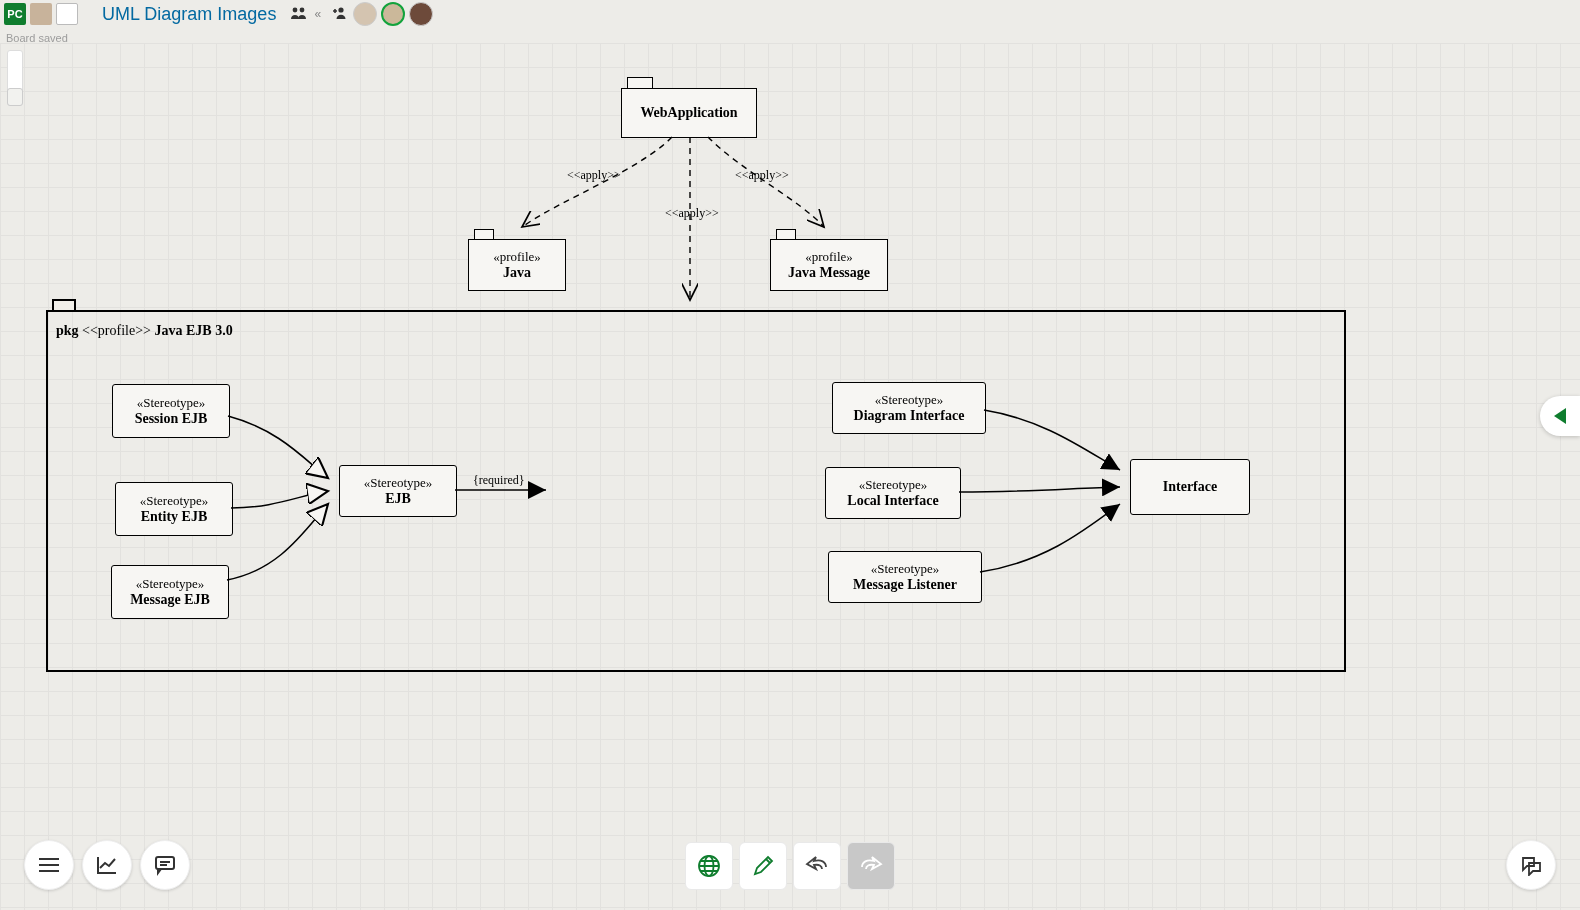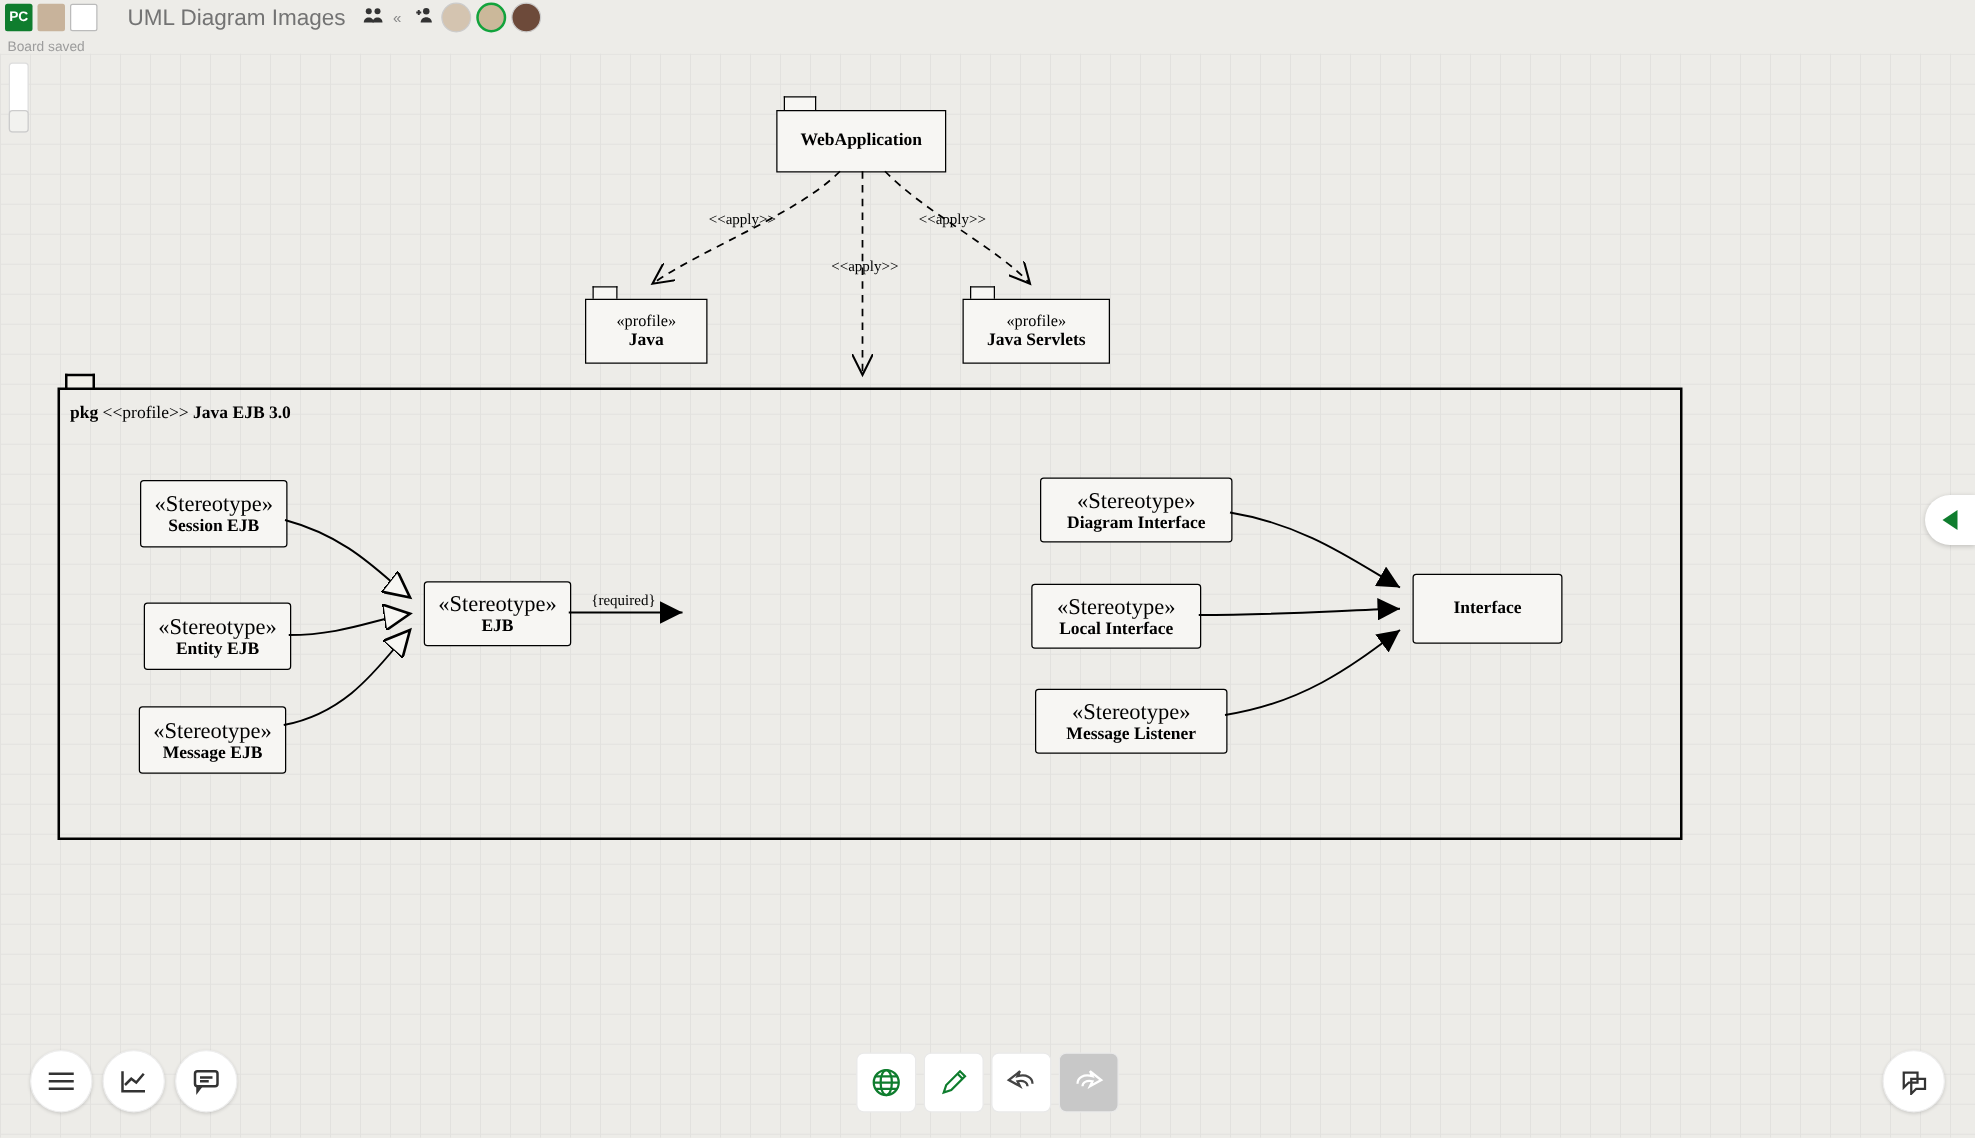--- a/index.html
+++ b/index.html
@@ -8,21 +8,21 @@
   .grid-bg{position:absolute;left:0;top:43px;width:1580px;height:867px;
     background-image:linear-gradient(#e2e1de 1px,transparent 1px),linear-gradient(90deg,#e2e1de 1px,transparent 1px);
     background-size:24px 24px;
   }
   
   
   .topbar{position:absolute;top:0;left:0;width:100%;height:28px;display:flex;align-items:center;padding:2px 4px;box-sizing:border-box;}
   .pc-badge{width:22px;height:22px;background:#0f7d2e;color:#fff;font-weight:bold;font-size:11px;display:flex;align-items:center;justify-content:center;border-radius:2px;}
   .top-ava{width:22px;height:22px;border-radius:2px;margin-left:4px;background:#c8b39b;display:inline-block;}
   .top-doc{width:22px;height:22px;border:1px solid #bbb;border-radius:2px;margin-left:4px;background:#fff;box-sizing:border-box;}
-  .title{margin-left:24px;color:#737373;font-size:18px;}
+  .title{margin-left:24px;color:#0369a1;font-size:18px;}
   .tb-icon{margin-left:14px;color:#333;font-size:15px;}
   .chev{margin-left:6px;color:#888;font-size:12px;}
   .add-user{margin-left:10px;color:#333;font-size:15px;}
   .collab{width:24px;height:24px;border-radius:50%;margin-left:4px;display:inline-block;border:1px solid #ccc;box-sizing:border-box;}
   .collab.c1{background:#d4c4b0;}
   .collab.c2{background:#cbb89a;border:2px solid #12a33c;}
   .collab.c3{background:#6d4a3a;}
   .saved{position:absolute;top:32px;left:6px;color:#9c9c9c;font-size:11px;}
   
   
@@ -33,21 +33,21 @@
   .canvas{position:absolute;left:0;top:0;width:1580px;height:910px;}
   
   
   .pkg-tab{position:absolute;border:1.5px solid #000;border-bottom:none;background:#f7f6f3;}
   .pkg-body{position:absolute;border:1.5px solid #000;background:#f7f6f3;display:flex;flex-direction:column;align-items:center;justify-content:center;font-family:Georgia,serif;}
   .pkg-body .stereo{font-size:13px;}
   .pkg-body .name{font-weight:bold;font-size:14px;}
   
   
   .cls{position:absolute;border:1.5px solid #000;background:#f7f6f3;display:flex;flex-direction:column;align-items:center;justify-content:center;font-family:Georgia,serif;border-radius:3px;}
-  .cls .stereo{font-size:18px;}
+  .cls .stereo{font-size:13px;}
   .cls .name{font-weight:bold;font-size:14px;}
   
   
   .frame-tab{position:absolute;left:52px;top:299px;width:20px;height:11px;border:2px solid #000;border-bottom:none;background:#f1efe9;}
   .frame{position:absolute;left:46px;top:310px;width:1300px;height:362px;border:2px solid #000;box-sizing:border-box;}
   .frame-label{position:absolute;left:56px;top:323px;font-family:Georgia,serif;font-size:14px;}
   .frame-label b{font-weight:bold;}
   
   
   .edge-label{position:absolute;font-family:Georgia,serif;font-size:12px;background:transparent;}
@@ -111,21 +111,21 @@
 
   <div class="pkg-tab" style="left:474px;top:229px;width:18px;height:10px;"></div>
   <div class="pkg-body" style="left:468px;top:239px;width:96px;height:50px;">
     <span class="stereo">«profile»</span>
     <span class="name">Java</span>
   </div>
 
   <div class="pkg-tab" style="left:776px;top:229px;width:18px;height:10px;"></div>
   <div class="pkg-body" style="left:770px;top:239px;width:116px;height:50px;">
     <span class="stereo">«profile»</span>
-    <span class="name">Java Servlets</span>
+    <span class="name">Java Message</span>
   </div>
 
   <div class="frame-tab"></div>
   <div class="frame"></div>
   <div class="frame-label">
     <b>pkg</b>
     <span>&lt;&lt;profile&gt;&gt;</span>
     <b>Java EJB 3.0</b>
   </div>
 

